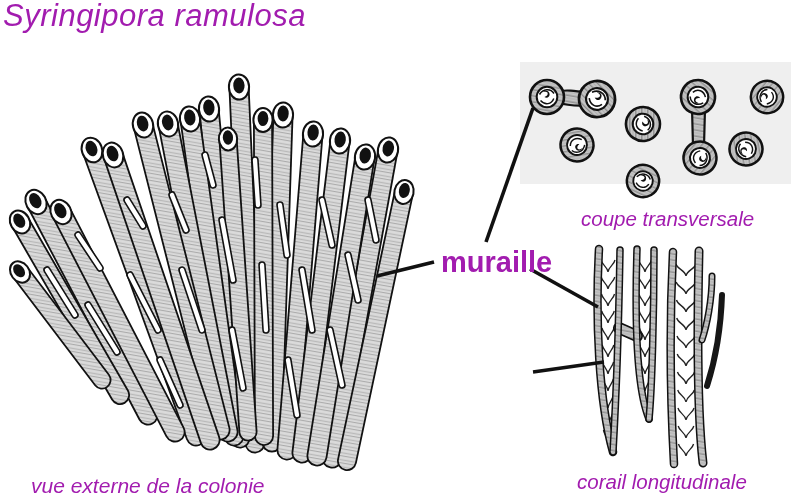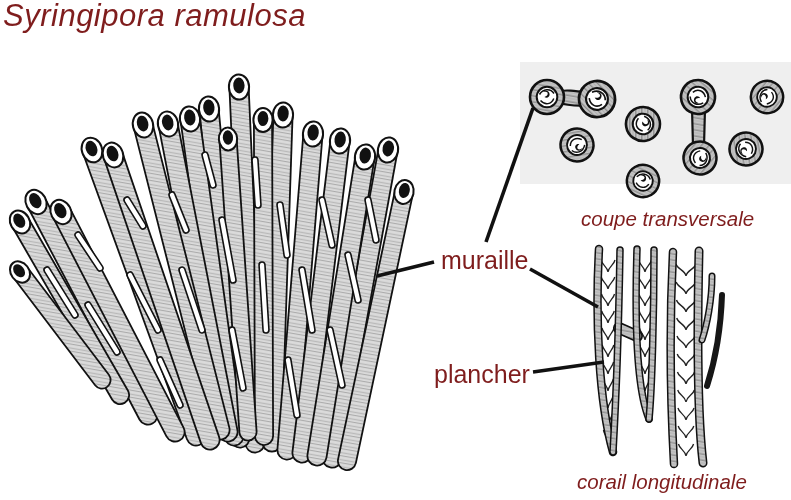--- a/index.html
+++ b/index.html
@@ -1,22 +1,22 @@
 <!DOCTYPE html>
 <html><head>
 <meta charset="utf-8">
 <style>
   html,body{margin:0;padding:0;background:#fff;}
   #page{position:relative;width:791px;height:500px;background:#fff;overflow:hidden;
-        font-family:"Liberation Sans", sans-serif;color:#7f1d1d;}
+        font-family:"Liberation Sans", sans-serif;color:#a21caf;}
   #art{position:absolute;left:0;top:0;}
   .txt{position:absolute;white-space:nowrap;line-height:1.05;}
   .title{left:3px;top:0px;font-size:31px;font-style:italic;letter-spacing:.5px;}
   .subtitle{left:4px;top:33px;font-size:19.5px;}
-  .label{font-size:25px;}
+  .label{font-size:29px;font-weight:bold;}
   .lbl-muraille{left:441px;top:247px;}
   .lbl-plancher{left:434px;top:361px;}
   .caption{font-style:italic;font-size:20.5px;}
   .cap-colony{left:31px;top:475px;font-size:21px;}
   .cap-trans{left:581px;top:208px;}
   .cap-long{left:577px;top:471px;}
 </style>
 </head>
 <body>
 
@@ -399,16 +399,16 @@
     <g stroke="#111" stroke-width="3.6">
       <line x1="434" y1="262" x2="377" y2="276"></line>
       <line x1="486" y1="242" x2="533" y2="108"></line>
       <line x1="530" y1="269" x2="598" y2="307"></line>
       <line x1="533" y1="372" x2="604" y2="362"></line>
     </g>
   </svg>
 
   <div class="txt title">Syringipora ramulosa</div>
   <div class="txt label lbl-muraille">muraille</div>
-  <div class="txt label lbl-plancher">plancher</div>
+  <div class="txt caption cap-colony">vue externe de la colonie</div>
   <div class="txt caption cap-trans">coupe transversale</div>
   <div class="txt caption cap-long">corail longitudinale</div>
 </div>
 
 </body></html>

